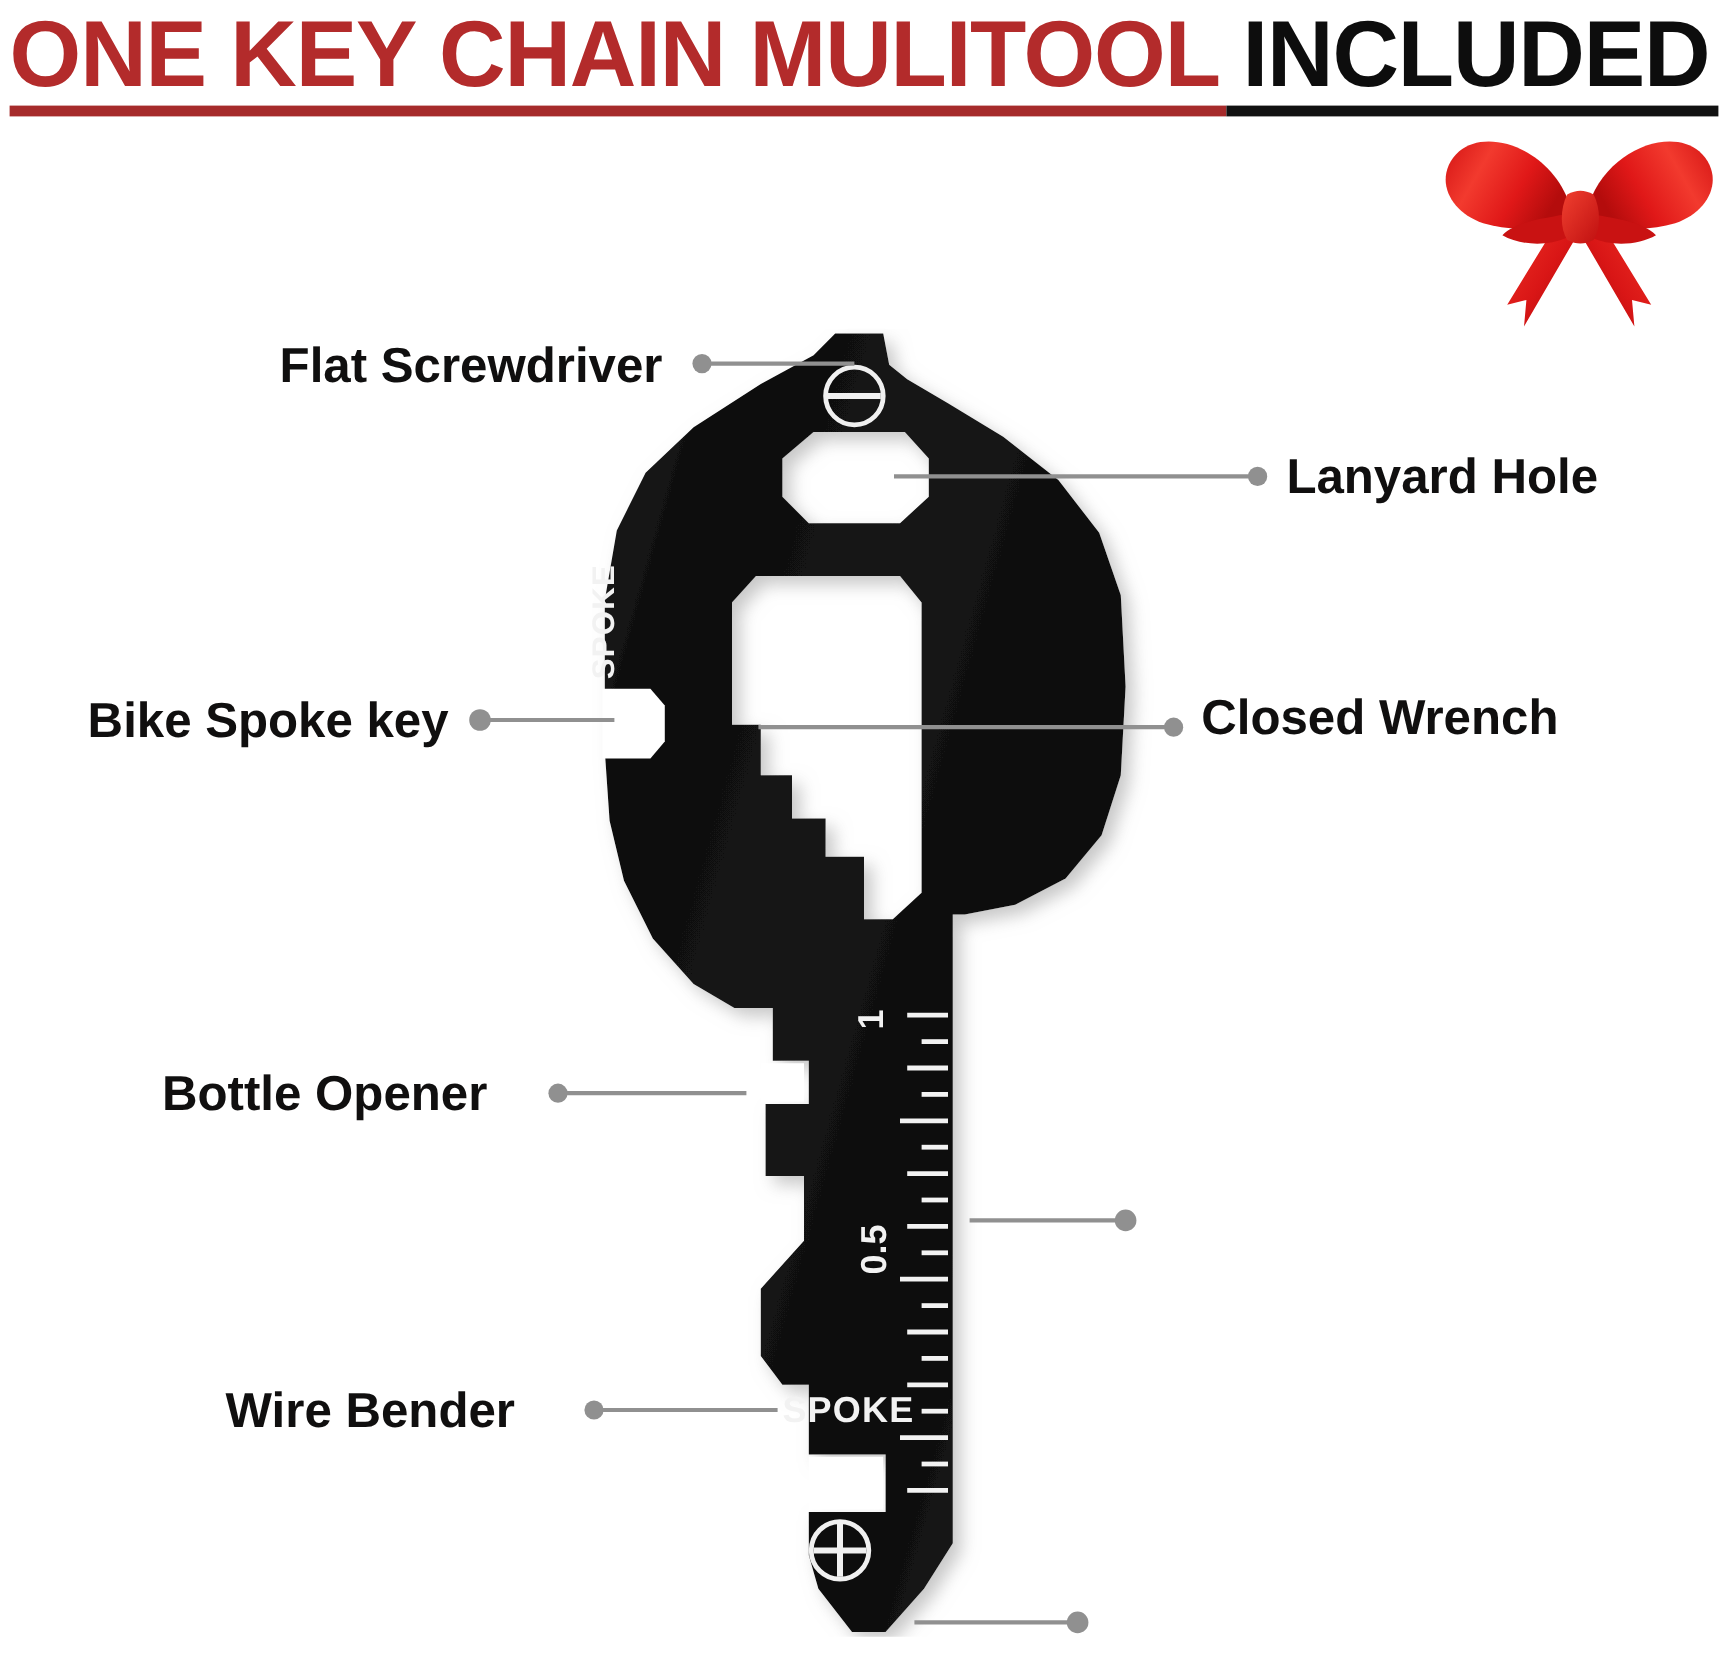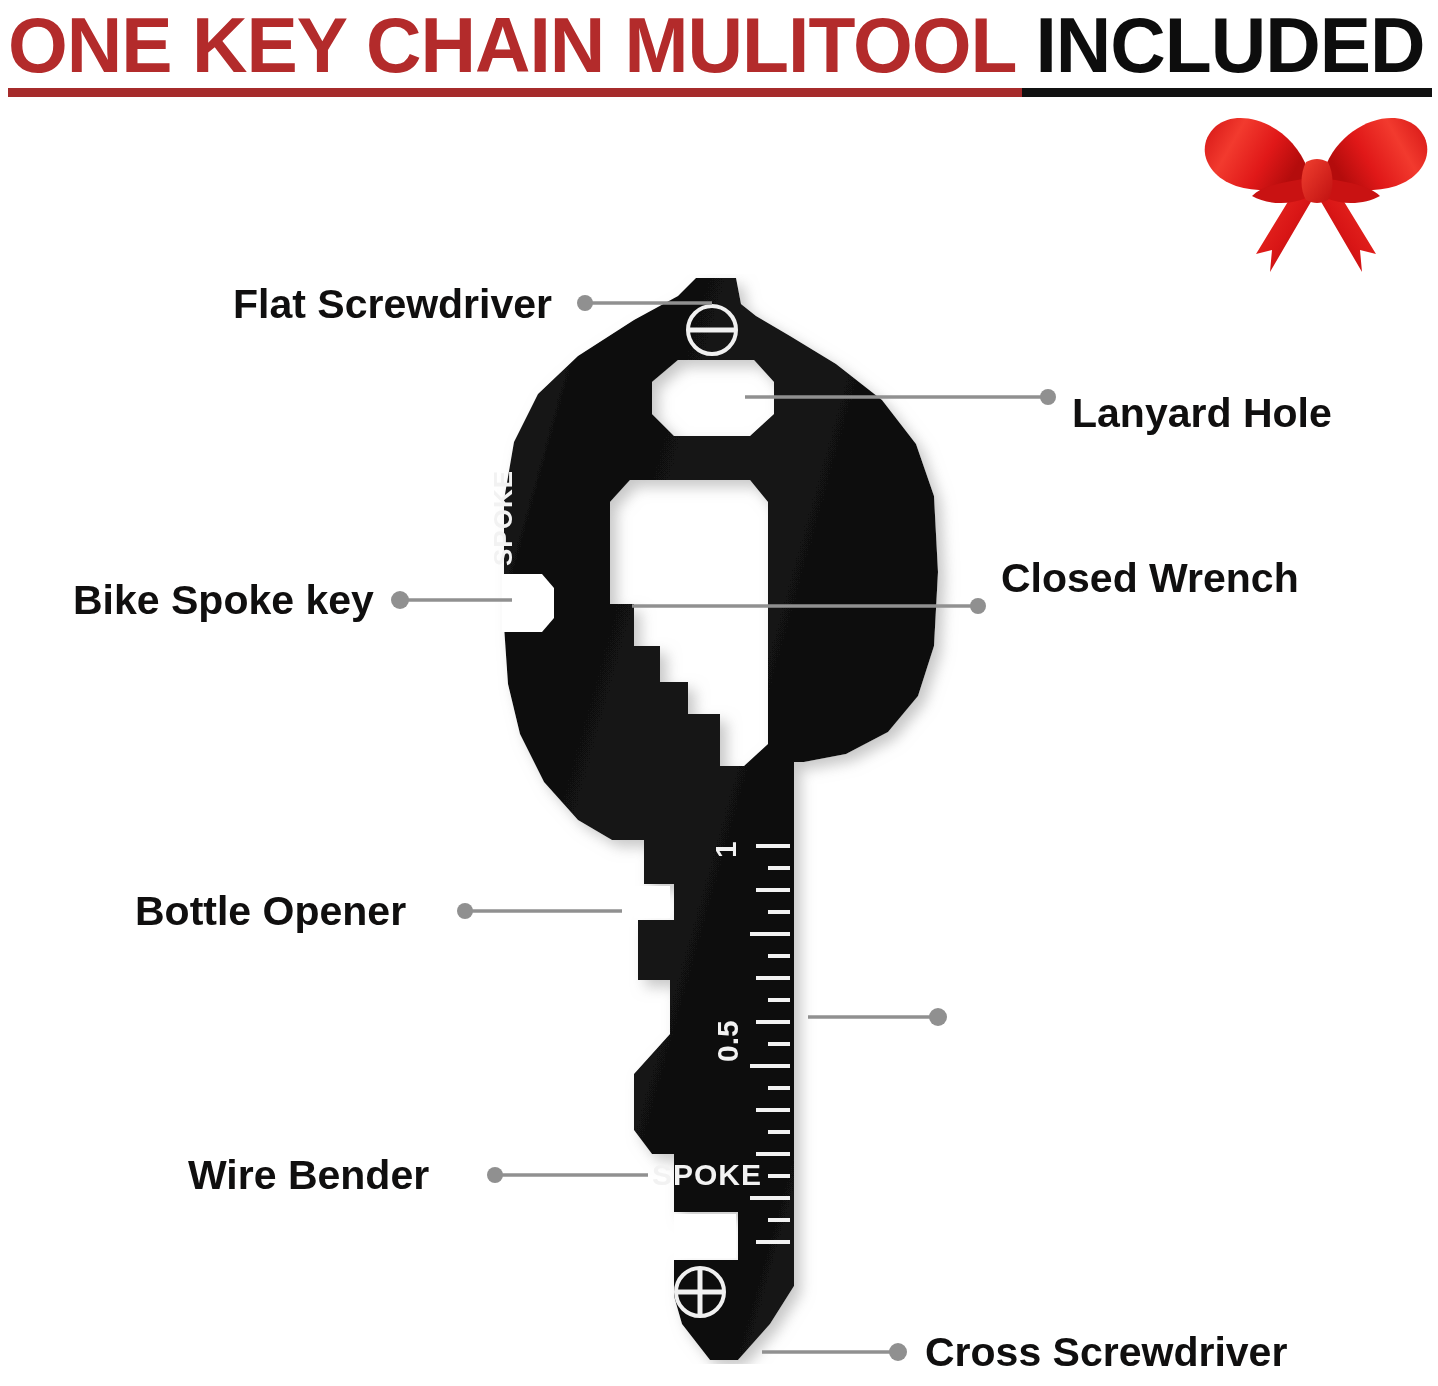--- a/index.html
+++ b/index.html
@@ -382,26 +382,25 @@
       <line x1="495" y1="1175" x2="648" y2="1175"></line>
       <circle cx="495" cy="1175" r="8" stroke="none"></circle>
 
       <line x1="762" y1="1352" x2="898" y2="1352"></line>
       <circle cx="898" cy="1352" r="9" stroke="none"></circle>
     </g>
   </svg>
 
   <div class="label" style="left:205px; top:282px;margin-left:28px;">Flat Screwdriver</div>
 
-  <div class="label" style="left:1072px; top:375px;margin-top:16px;">Lanyard Hole</div>
+  <div class="label" style="left:1072px; top:375px;">Lanyard Hole</div>
 
   <div class="label" style="left:33px; top:578px;margin-left:40px;">Bike Spoke key</div>
 
-  <div class="label" style="left:1001px; top:556px;">Closed Wrench</div>
+  <div class="label" style="left:1001px; top:576px;">Closed Wrench</div>
 
   <div class="label" style="left:135px; top:889px;">Bottle Opener</div>
 
 
   <div class="label" style="left:188px; top:1153px;">Wire Bender</div>
 
-  <div class="label" style="left:925px; top:1330px;">Cross Screwdriver</div>
 
 </div>
 
 </body></html>

